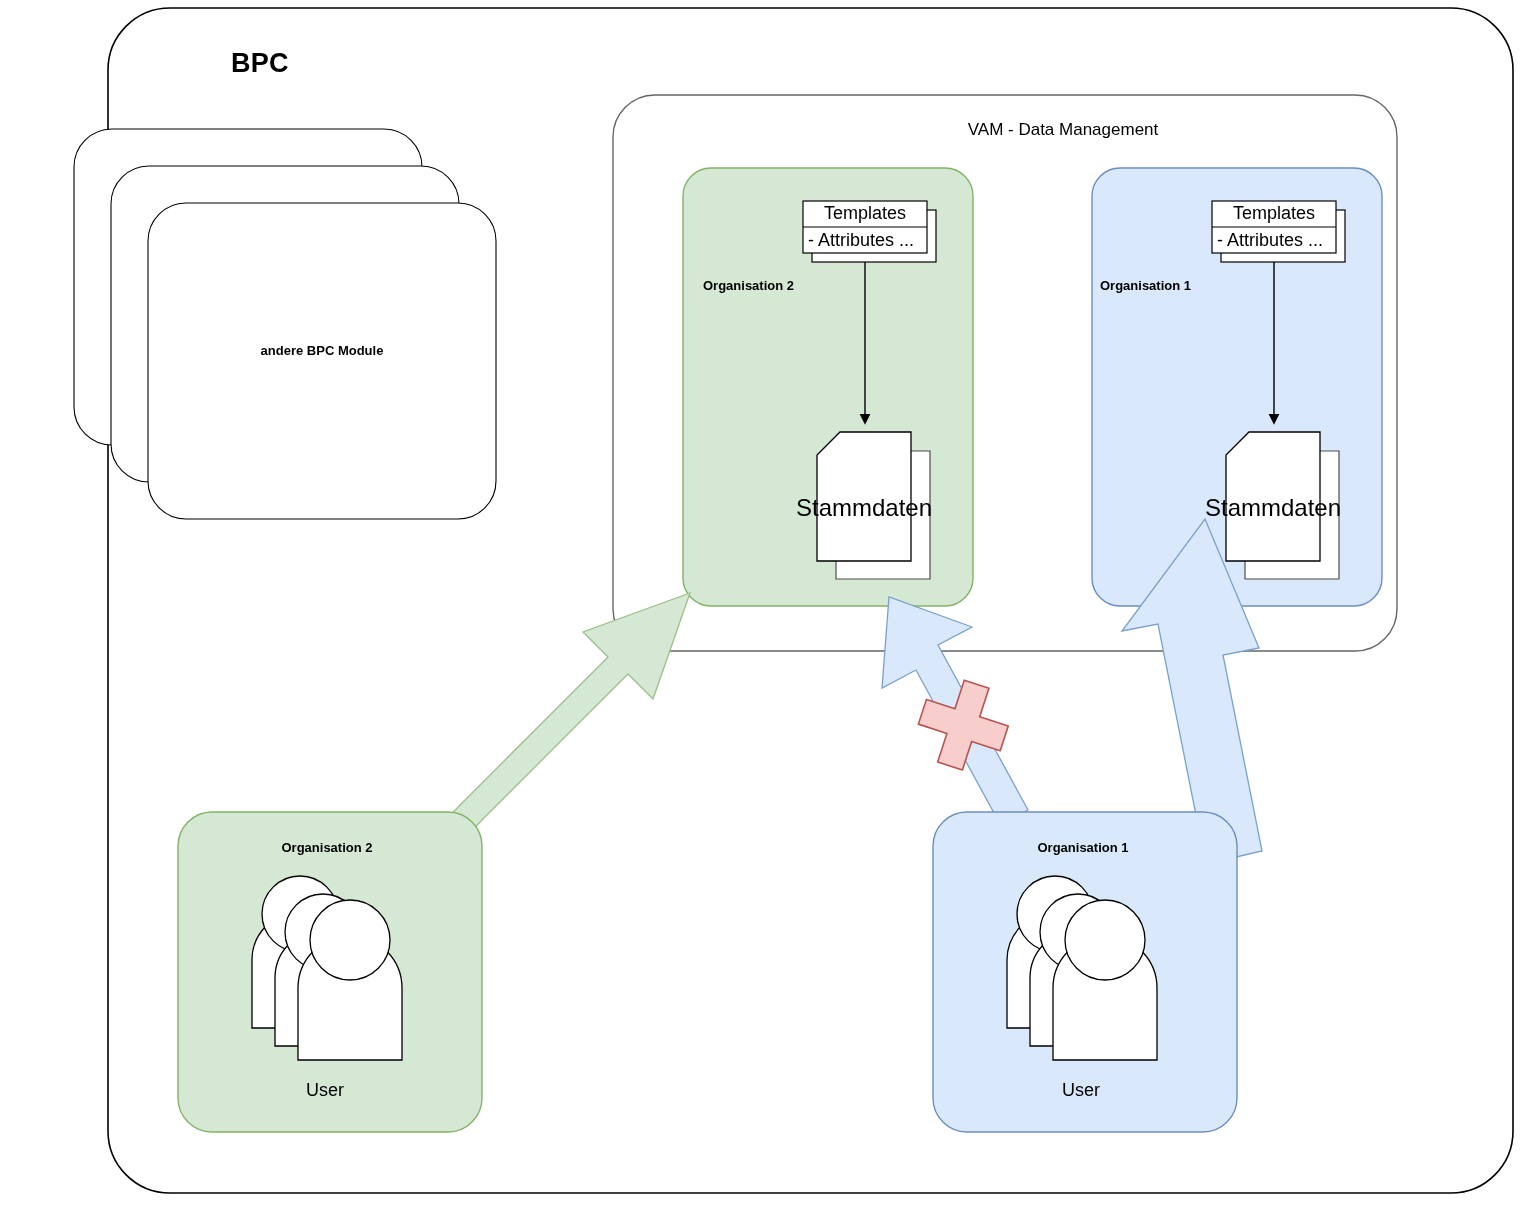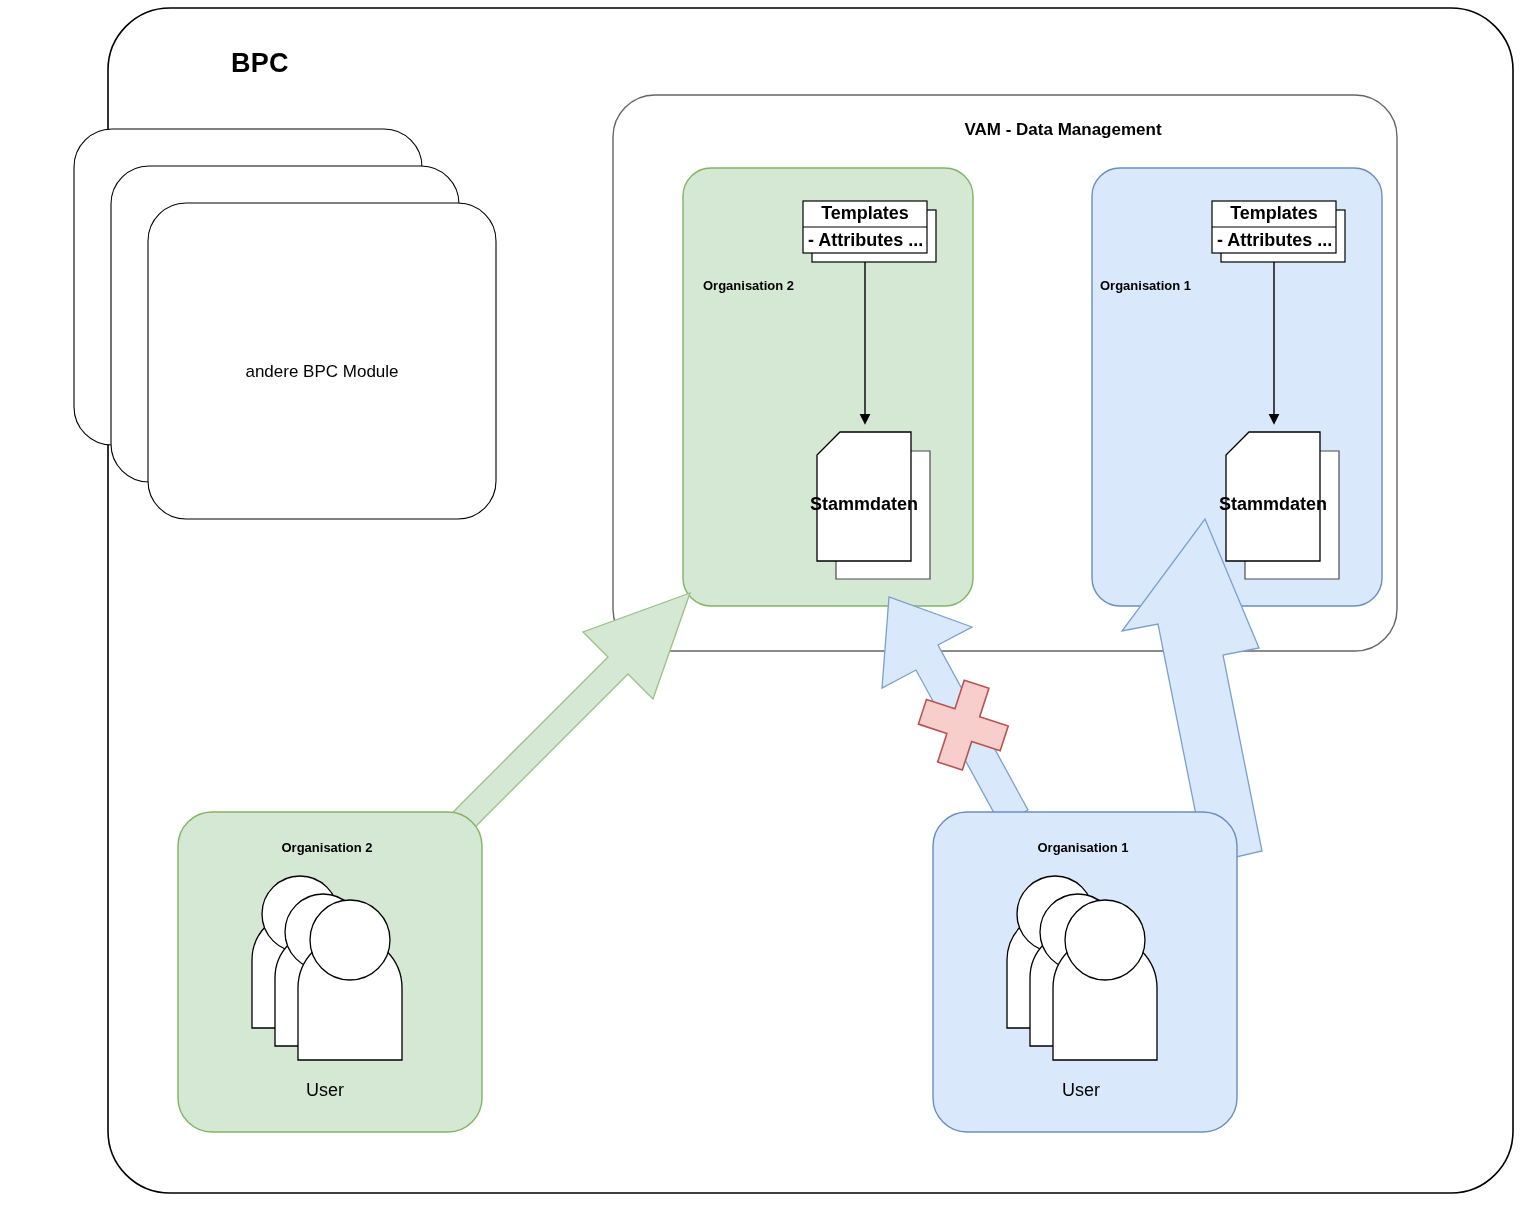--- a/index.html
+++ b/index.html
@@ -31,38 +31,36 @@
     white-space: nowrap;
     line-height: 1.15;
   }
   .title-bpc {
     font-size: 27px;
     font-weight: bold;
     letter-spacing: 0.3px;
   }
   .title-vam {
     font-size: 17px;
-    font-weight: bold;
+    font-weight: normal;
   }
   .org-title {
     font-size: 13px;
     font-weight: bold;
   }
   .module-title {
-    font-size: 17px;
-    font-weight: normal;
-    margin-top: 18px;
+    font-size: 13px;
+    font-weight: bold;
   }
   .card-text {
     font-size: 18px;
-    font-weight: bold;
+    font-weight: normal;
   }
   .doc-text {
-    font-size: 18px;
-    font-weight: bold;
+    font-size: 24px;
   }
   .user-text {
     font-size: 18px;
   }
   .center {
     transform: translateX(-50%);
     text-align: center;
   }
 </style>
 </head>

